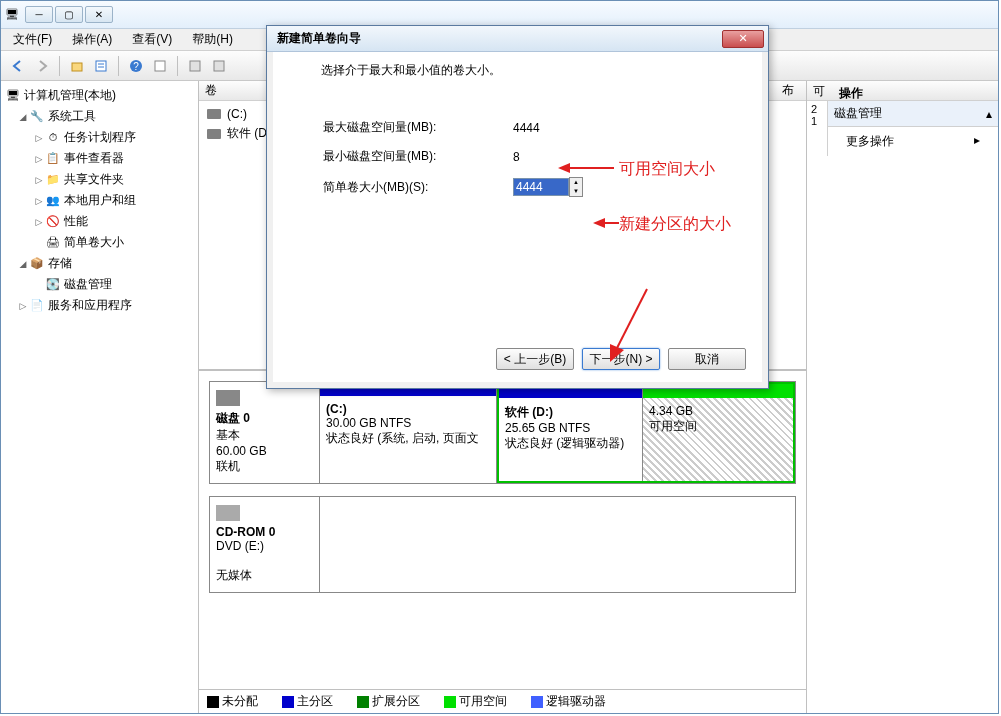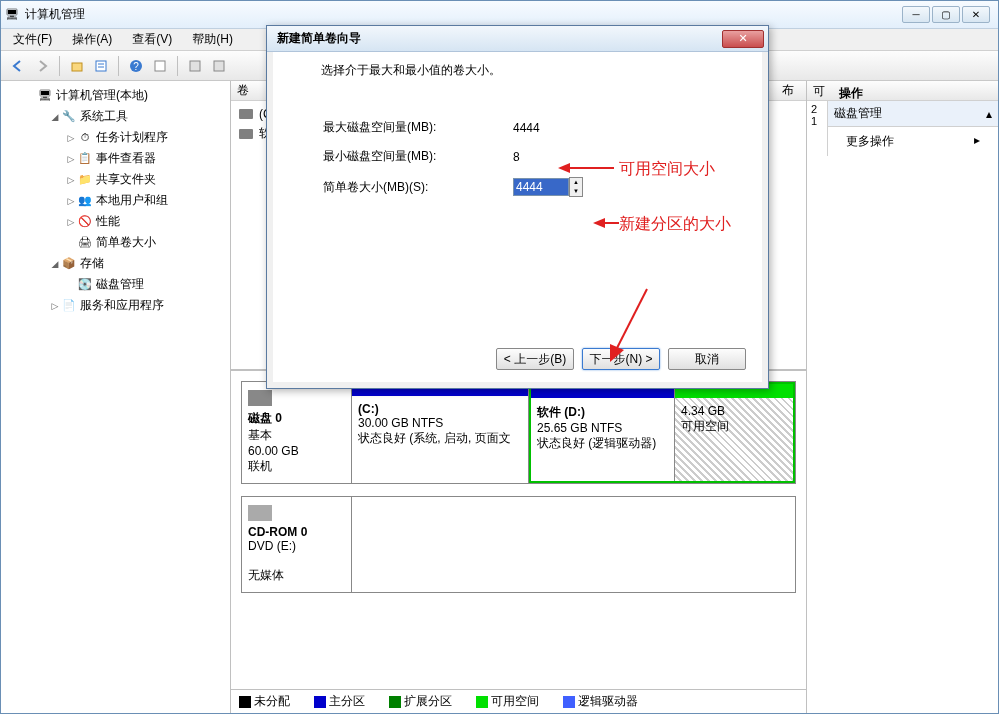--- a/index.html
+++ b/index.html
@@ -70,21 +70,20 @@
   display: flex; align-items: center; justify-content: center;
   border: 1px solid transparent;
   cursor: pointer;
 }
 .toolbar-sep { width: 1px; height: 20px; background: #c0c0c0; margin: 0 4px; }
 
 
 .content {
   display: flex;
   height: calc(100% - 80px);
-  margin-left: 32px;
 }
 .tree-panel {
   width: 198px;
   border-right: 1px solid #c0c0c0;
   padding: 4px 0;
   overflow: auto;
 }
 .tree-node { display: flex; align-items: center; padding: 2px 4px; cursor: pointer; }
 .tree-expander { width: 12px; text-align: center; color: #666; font-size: 9px; }
 .tree-icon { width: 16px; height: 16px; margin-right: 3px; display:flex; align-items:center; justify-content:center; }
@@ -264,21 +263,20 @@
 .ic-diskmgmt::before { content: "💽"; font-size:11px; }
 .ic-service::before { content: "📄"; font-size:11px; }
 </style>
 </head>
 <body>
 
 <div class="main-window">
 
   <div class="title-bar">
     <span class="icon ic-computer"></span>
-    <span class="title">计算机管理</span>
     <div class="win-controls">
       <div class="win-btn">─</div>
       <div class="win-btn">▢</div>
       <div class="win-btn">✕</div>
     </div>
   </div>
 
   <div class="menu-bar">
     <span class="menu-item">文件(F)</span>
     <span class="menu-item">操作(A)</span>

